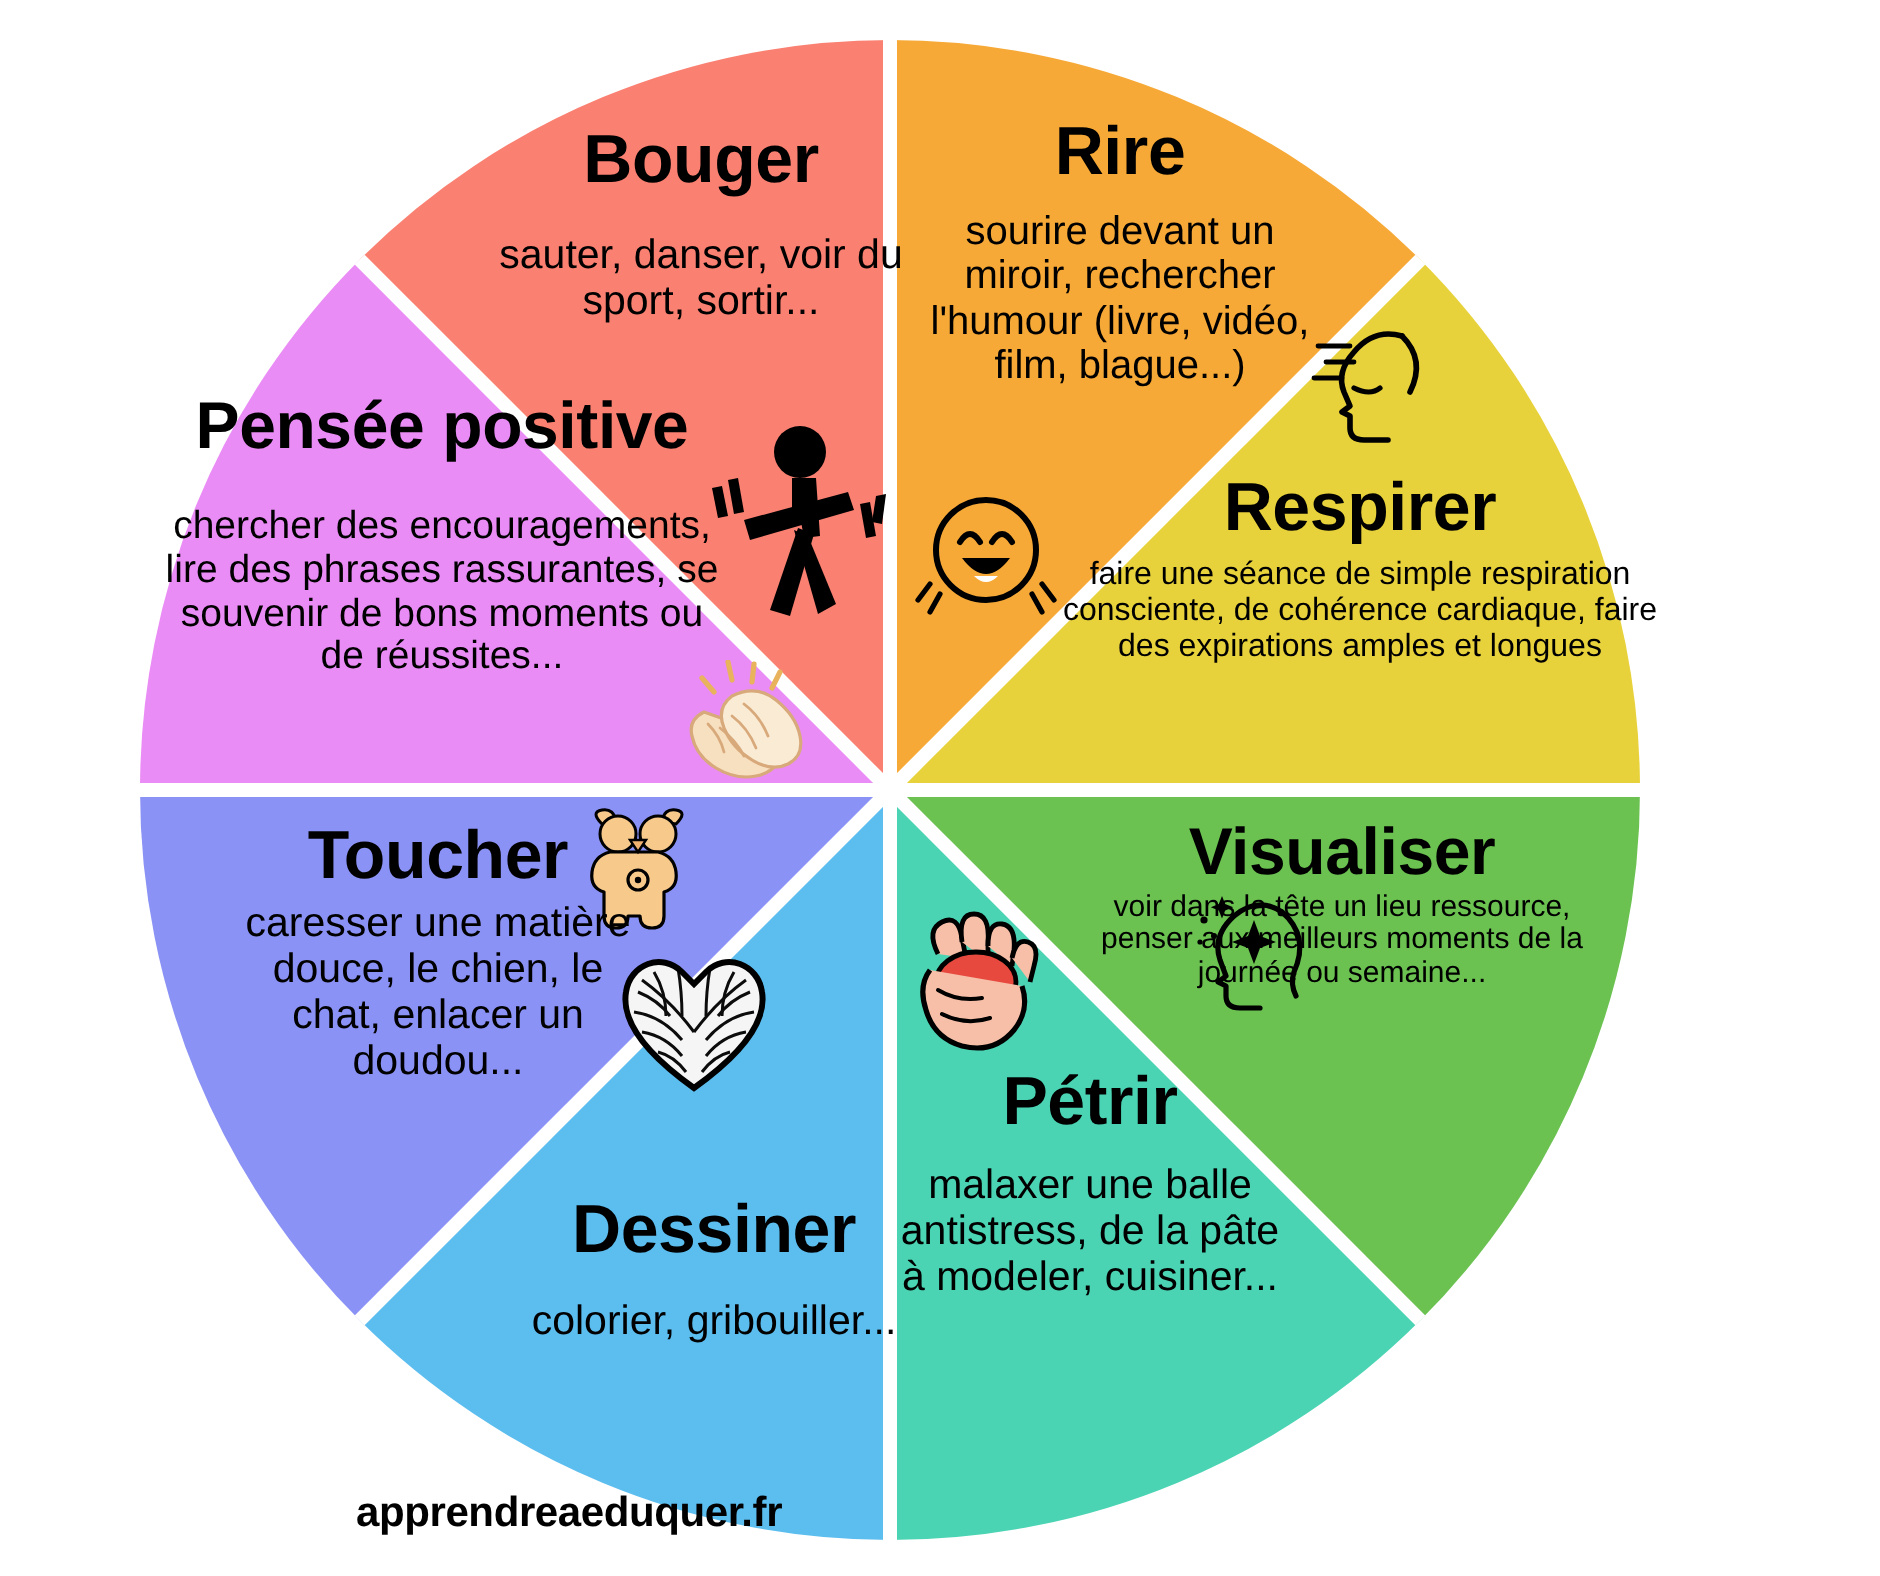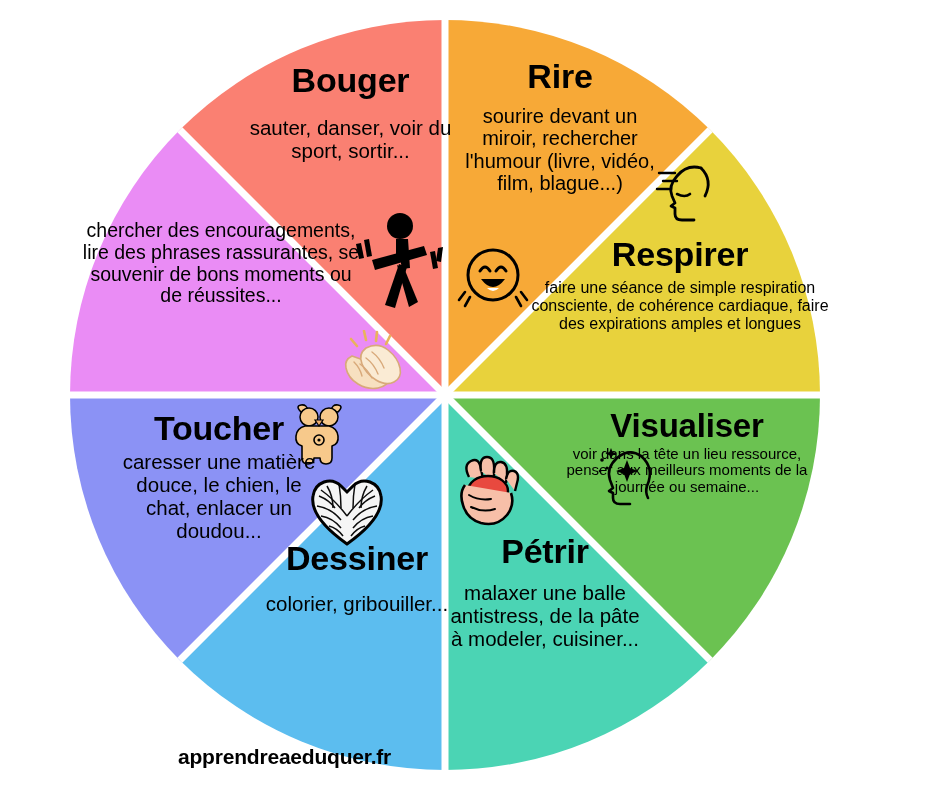--- a/index.html
+++ b/index.html
@@ -46,23 +46,23 @@
   .seg-title.two-line { white-space: normal; line-height: 1.0; }
   .seg-desc {
     font-size: 20.5px;
     line-height: 1.12;
   }
 
   
   #txt-bouger      { left: 243px; top: 62px;  width: 215px; }
   #txt-rire        { left: 455px; top: 58px;  width: 210px; }
   #txt-respirer    { left: 530px; top: 236px; width: 300px; }
-  #txt-visualiser  { left: 556px; top: 408px; width: 262px; }
+  #txt-visualiser  { left: 540px; top: 408px; width: 262px; }
   #txt-petrir      { left: 447px; top: 533px; width: 196px; }
-  #txt-dessiner    { left: 252px; top: 540px; width: 210px; }
+  #txt-dessiner    { left: 252px; top: 597px; width: 210px; }
   #txt-toucher     { left: 112px; top: 410px; width: 214px; }
   #txt-pensee      { left: 80px;  top: 196px; width: 282px; }
 
   #txt-visualiser .seg-desc { font-size: 15px; }
   #txt-respirer  .seg-desc { font-size: 16px; }
   #txt-pensee    .seg-desc { font-size: 19.5px; margin-top: 24px; }
   #txt-rire      .seg-desc { font-size: 20px; }
 
   
   #txt-visualiser .seg-title { font-size: 33px; margin-bottom: 2px; }
@@ -276,18 +276,19 @@
     <div class="seg-title">Dessiner</div>
     <div class="seg-desc">colorier, gribouiller...</div>
   </div>
 
   <div class="seg-text" id="txt-toucher">
     <div class="seg-title">Toucher</div>
     <div class="seg-desc">caresser une matière douce, le chien, le chat, enlacer un doudou...</div>
   </div>
 
   <div class="seg-text" id="txt-pensee">
+    <div class="seg-title two-line">Pensée positive</div>
     <div class="seg-desc">chercher des encouragements, lire des phrases rassurantes, se souvenir de bons moments ou de réussites...</div>
   </div>
 
   <div id="site-credit">apprendreaeduquer.fr</div>
 
 </div>
 
 </body></html>

